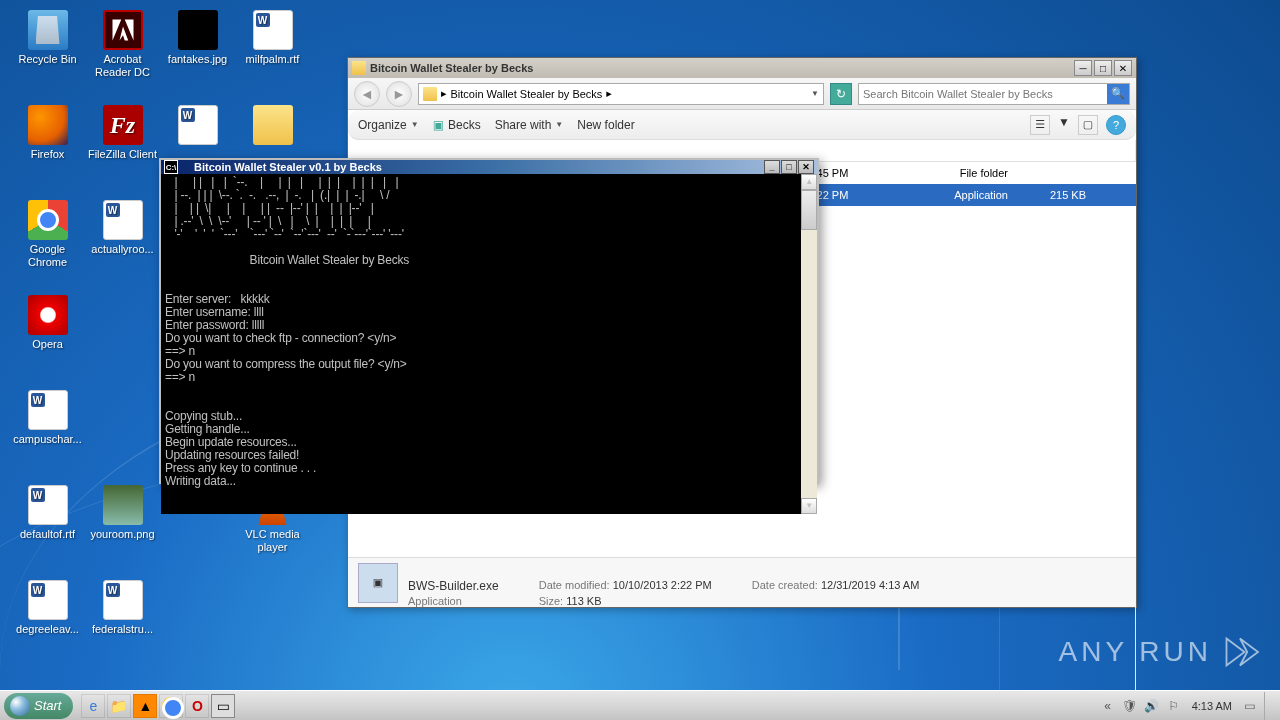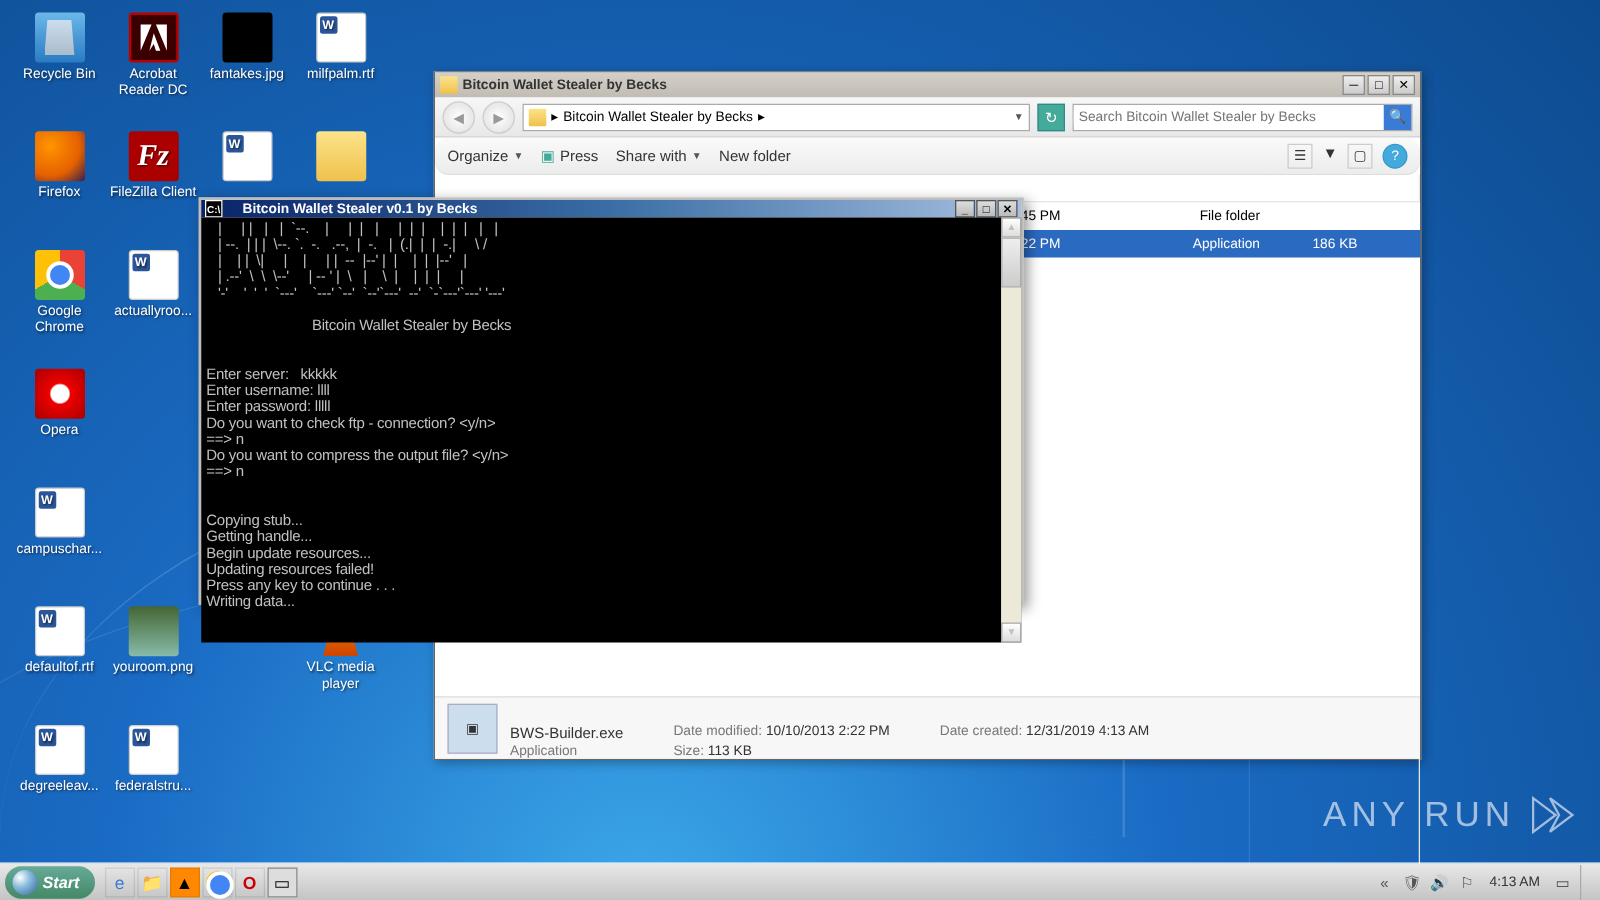--- a/index.html
+++ b/index.html
@@ -75,21 +75,21 @@
 .con-wbtns { display: flex; gap: 1px; }
 .con-wbtn { width: 16px; height: 14px; background: linear-gradient(#ddd, #bbb); border: 1px solid #555; font-size: 9px; display: flex; align-items: center; justify-content: center; color: #000; }
 .con-body { flex: 1; background: #000; color: #c0c0c0; font-family: "Consolas", "Courier New", monospace; font-size: 12px; line-height: 1.0; padding: 2px 4px; white-space: pre; position: relative; letter-spacing: -0.2px; }
 .con-scroll { position: absolute; right: 0; top: 0; bottom: 0; width: 16px; background: #ece9d8; display: flex; flex-direction: column; }
 .con-scroll .sbtn { height: 16px; background: linear-gradient(#fff, #ddd); border: 1px solid #aaa; font-size: 8px; display: flex; align-items: center; justify-content: center; }
 .con-scroll .strack { flex: 1; background: #ece9d8; }
 .con-scroll .sthumb { height: 40px; background: linear-gradient(#eee, #ccc); border: 1px solid #aaa; margin-top: 0; }
 
 
 .taskbar { position: absolute; left: 0; bottom: 0; width: 100%; height: 30px; background: linear-gradient(#e8e8e8, #c4c4c4); border-top: 1px solid #fff; display: flex; align-items: center; }
-.start { height: 26px; padding: 0 12px 0 6px; margin: 0 4px; background: linear-gradient(#6a9, #486); border-radius: 13px; display: flex; align-items: center; gap: 4px; color: #fff; font-weight: bold; font-style: italic; font-size: 13px; }
+.start { height: 26px; padding: 0 12px 0 6px; margin: 0 4px; background: linear-gradient(#6a9, #486); border-radius: 13px; display: flex; align-items: center; gap: 4px; color: #fff; font-weight: normal; font-style: italic; font-size: 13px; }
 .start .orb { width: 20px; height: 20px; background: radial-gradient(circle at 30% 30%, #fff, #8bd 40%, #369); border-radius: 50%; }
 .tb-apps { display: flex; gap: 2px; margin-left: 4px; }
 .tb-app { width: 24px; height: 24px; border: 1px solid rgba(0,0,0,0.1); display: flex; align-items: center; justify-content: center; font-size: 14px; }
 .tray { margin-left: auto; display: flex; align-items: center; gap: 6px; padding: 0 6px; font-size: 11px; color: #333; }
 .tray .tic { width: 16px; height: 16px; display: flex; align-items: center; justify-content: center; font-size: 12px; color: #555; }
 .tray .time { padding: 0 4px; }
 .tray .show-desktop { width: 10px; height: 28px; border-left: 1px solid #aaa; }
 
 
 .watermark { position: absolute; right: 20px; bottom: 50px; color: rgba(255,255,255,0.6); font-size: 28px; font-weight: 300; letter-spacing: 4px; display: flex; align-items: center; gap: 8px; }
@@ -218,21 +218,21 @@
         <div class="sbtn">🔍</div>
       </div>
     </div>
     <div class="ex-toolbar">
       <div class="tb-item">
           <span>Organize</span>
           <span class="dd">▼</span>
         </div>
       <div class="tb-item">
           <span style="color:#4a9">▣</span>
-          <span>Press</span>
+          <span>Becks</span>
         </div>
       <div class="tb-item">
           <span>Share with</span>
           <span class="dd">▼</span>
         </div>
       <div class="tb-item">
           <span>New folder</span>
         </div>
       <div class="tb-right">
         <div class="tb-ic">☰</div>
@@ -251,21 +251,21 @@
       <div class="ex-row">
         <div class="col col-name"></div>
         <div class="col col-date">019 3:45 PM</div>
         <div class="col col-type">File folder</div>
         <div class="col col-size"></div>
       </div>
       <div class="ex-row sel">
         <div class="col col-name"></div>
         <div class="col col-date">013 2:22 PM</div>
         <div class="col col-type">Application</div>
-        <div class="col col-size" style="text-align:right">186 KB</div>
+        <div class="col col-size" style="text-align:right">215 KB</div>
       </div>
     </div>
     <div class="ex-details">
       <div class="thumb">▣</div>
       <div class="meta">
         <div class="fname">BWS-Builder.exe</div>
         <div><span class="k">Date modified:</span> <span>10/10/2013 2:22 PM</span></div>
         <div style="grid-column:3"><span class="k">Date created:</span> <span>12/31/2019 4:13 AM</span></div>
         <div></div>
         <div class="k">Application</div>

